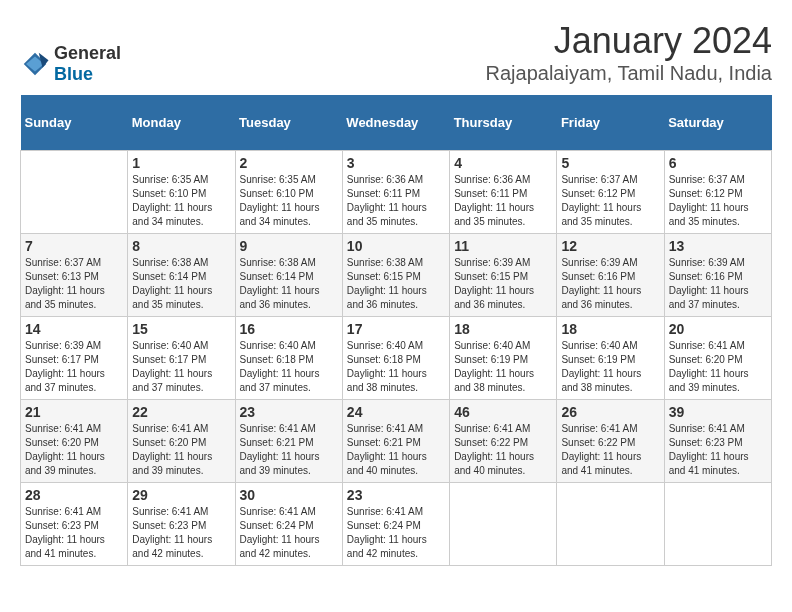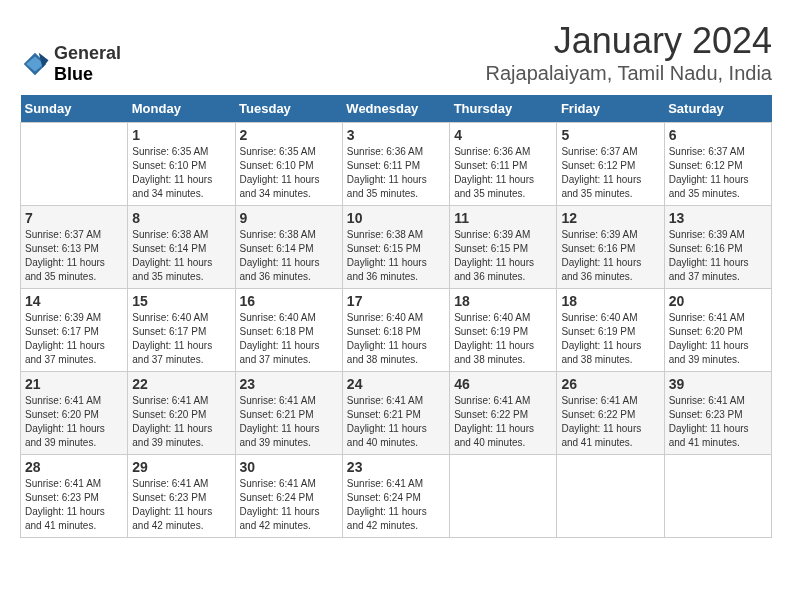--- a/index.html
+++ b/index.html
@@ -21,21 +21,21 @@
       align-items: center;
       gap: 4px;
     }
     .logo-text {
       display: flex;
       flex-direction: column;
       font-size: 18px;
       font-weight: bold;
     }
     .logo-general { color: #333; }
-    .logo-blue { color: #000000; }
+    .logo-blue { color: #0369a1; }
     .logo-icon {
       width: 30px;
       height: 30px;
     }
     .title-block {
       text-align: right;
       margin-left: 12px;
     }
     .month-title {
       font-size: 36px;
@@ -47,21 +47,21 @@
       color: #555;
     }
     .calendar {
       width: 100%;
       border-collapse: collapse;
       font-size: 11px;
     }
     .calendar th {
       background-color: #2e6da4;
       color: white;
-      padding: 6px 4px;
+      padding: 20px 4px;
       text-align: left;
       font-size: 13px;
       font-weight: bold;
     }
     .calendar td {
       border: 1px solid #ccc;
       vertical-align: top;
       padding: 4px;
       width: calc(100% / 7);
       min-height: 80px;

